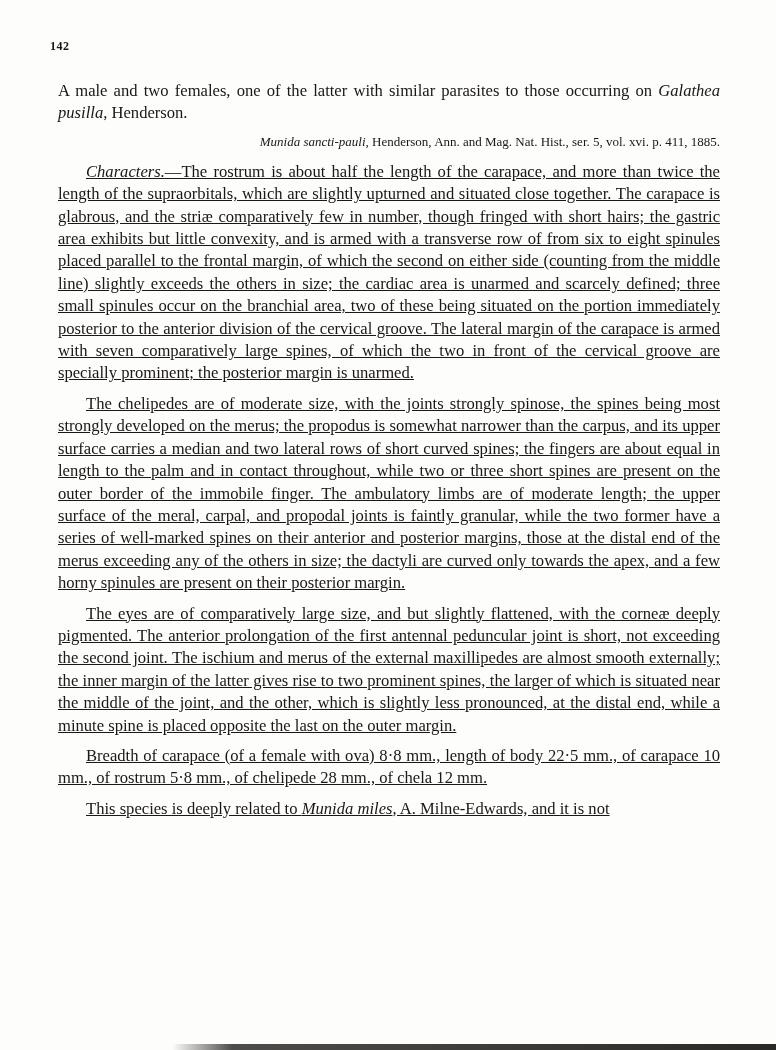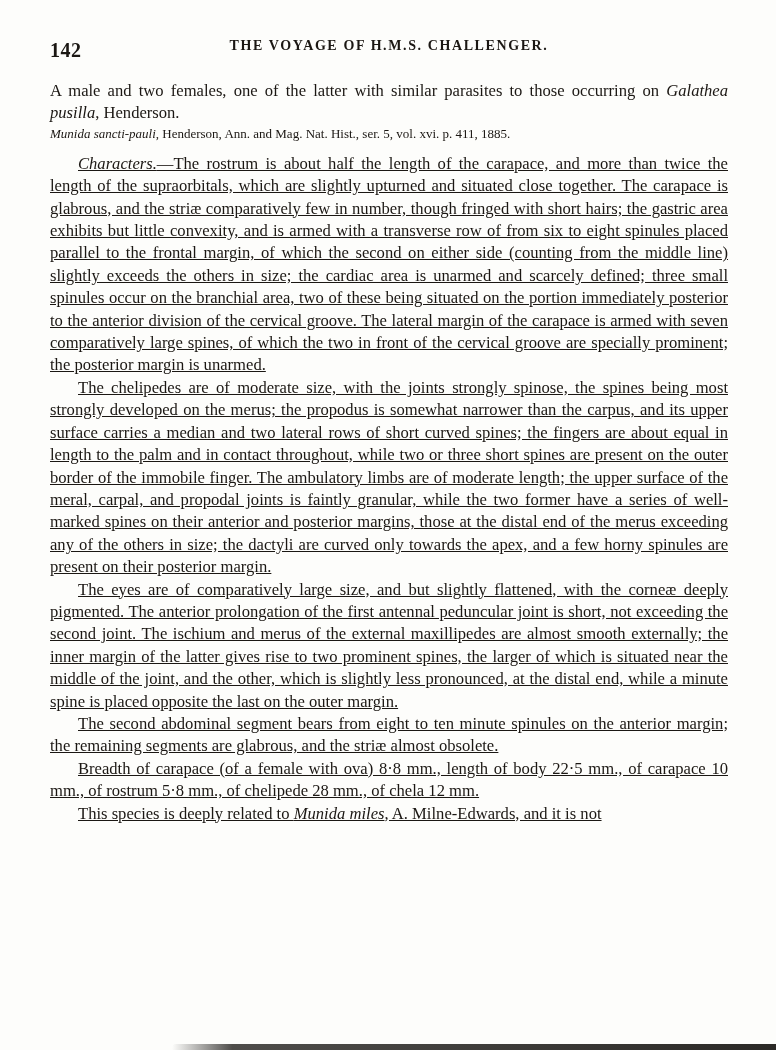--- a/index.html
+++ b/index.html
@@ -20,50 +20,50 @@
 
   .page-header {
     position: relative;
     height: 22px;
     margin-bottom: 20px;
   }
   .page-number {
     position: absolute;
     left: 0; top: 1px;
     font-weight: 700;
-    font-size: 20px;
+    font-size: 12px;
     letter-spacing: .5px;
   }
   .running-title {
     text-align: center;
     font-weight: 700;
     font-size: 14px;
     letter-spacing: 1.6px;
     white-space: nowrap;
   }
 
   .page-body {
     font-size: 16.6px;
     line-height: 22.4px;
     text-align: justify;
   }
-  .page-body p { margin: 0; }
+  .page-body p { margin: 8px; }
   p.indent { text-indent: 28px; text-decoration: underline; }
   .it { font-style: italic; }
 
   p.species-heading {
     margin-top: 33px;
     margin-bottom: 5px;
     text-indent: 30px;
     text-align: left;
   }
   p.citation {
     font-size: 13px;
     line-height: 17px;
-    text-align: left;
+    text-align: right;
     margin-bottom: 11px;
   }
 
   .scan-edge {
     position: absolute;
     left: 172px; right: 0; bottom: 0;
     height: 6px;
     background: linear-gradient(to right,
       rgba(20,18,15,0),
       rgba(20,18,15,.75) 10%,
@@ -71,29 +71,27 @@
     border-top-left-radius: 4px;
   }
 </style>
 </head>
 <body>
 
 <div class="page">
 
   <div class="page-header">
     <span class="page-number">142</span>
-    <div class="running-title">THE VOYAGE OF H.M.S. CHALLENGER.</div>
   </div>
 
   <div class="page-body" id="page-body">
       <p class="body-paragraph"><span>A male and two females, one of the latter with similar parasites to those occurring on </span><span class="it">Galathea pusilla</span><span>, Henderson.</span></p>
       <p class="citation"><span class="it">Munida sancti-pauli</span><span>, Henderson, Ann. and Mag. Nat. Hist., ser. 5, vol. xvi. p. 411, 1885.</span></p>
       <p class="body-paragraph indent"><span class="it">Characters.</span><span>—The rostrum is about half the length of the carapace, and more than twice the length of the supraorbitals, which are slightly upturned and situated close together. The carapace is glabrous, and the striæ comparatively few in number, though fringed with short hairs; the gastric area exhibits but little convexity, and is armed with a transverse row of from six to eight spinules placed parallel to the frontal margin, of which the second on either side (counting from the middle line) slightly exceeds the others in size; the cardiac area is unarmed and scarcely defined; three small spinules occur on the branchial area, two of these being situated on the portion immediately posterior to the anterior division of the cervical groove. The lateral margin of the carapace is armed with seven comparatively large spines, of which the two in front of the cervical groove are specially prominent; the posterior margin is unarmed.</span></p>
       <p class="body-paragraph indent"><span>The chelipedes are of moderate size, with the joints strongly spinose, the spines being most strongly developed on the merus; the propodus is somewhat narrower than the carpus, and its upper surface carries a median and two lateral rows of short curved spines; the fingers are about equal in length to the palm and in contact throughout, while two or three short spines are present on the outer border of the immobile finger. The ambulatory limbs are of moderate length; the upper surface of the meral, carpal, and propodal joints is faintly granular, while the two former have a series of well-marked spines on their anterior and posterior margins, those at the distal end of the merus exceeding any of the others in size; the dactyli are curved only towards the apex, and a few horny spinules are present on their posterior margin.</span></p>
       <p class="body-paragraph indent"><span>The eyes are of comparatively large size, and but slightly flattened, with the corneæ deeply pigmented. The anterior prolongation of the first antennal peduncular joint is short, not exceeding the second joint. The ischium and merus of the external maxillipedes are almost smooth externally; the inner margin of the latter gives rise to two prominent spines, the larger of which is situated near the middle of the joint, and the other, which is slightly less pronounced, at the distal end, while a minute spine is placed opposite the last on the outer margin.</span></p>
-      <p class="body-paragraph indent"><span>The second abdominal segment bears from eight to ten minute spinules on the anterior margin; the remaining segments are glabrous, and the striæ almost obsolete.</span></p>
       <p class="body-paragraph indent"><span>Breadth of carapace (of a female with ova) 8·8 mm., length of body 22·5 mm., of carapace 10 mm., of rostrum 5·8 mm., of chelipede 28 mm., of chela 12 mm.</span></p>
       <p class="body-paragraph indent"><span>This species is deeply related to </span><span class="it">Munida miles</span><span>, A. Milne-Edwards, and it is not</span></p>
     </div>
 
   <div class="scan-edge"></div>
 
 </div>
 
 </body></html>

